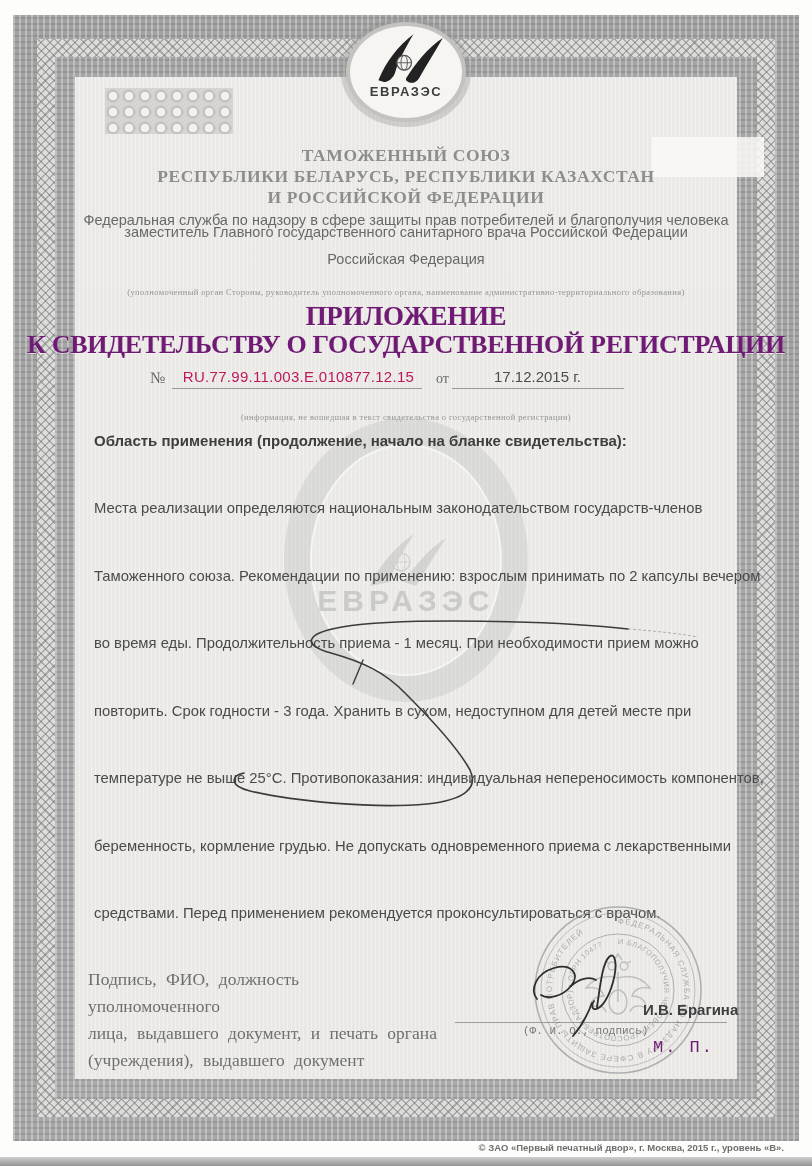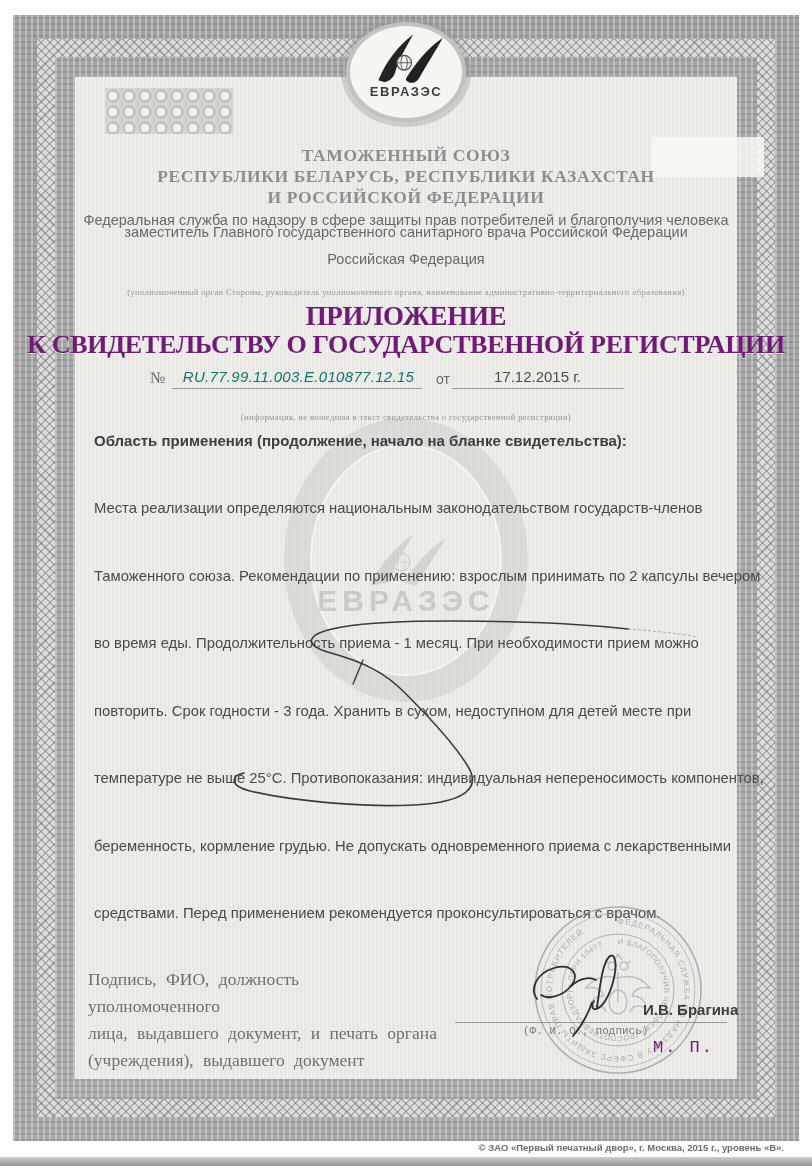--- a/index.html
+++ b/index.html
@@ -48,22 +48,22 @@
     letter-spacing:.6px;line-height:21px;}
   .agency-line{color:#696969;font-size:14.5px;line-height:19.5px;}
   .cap{font-family:"Liberation Serif",serif;color:#949494;font-size:8.5px;letter-spacing:.4px;}
   .title-line{font-family:"Liberation Serif",serif;font-weight:bold;color:#701a75;letter-spacing:-0.3px;
     text-shadow:0 1px 0 rgba(255,255,255,.6), 0 0 1px rgba(90,90,90,.4);}
   .z2{z-index:4;}
 
   .numrow{position:absolute;top:366px;left:0;width:812px;height:26px;z-index:4;color:#4a4a4a;}
   .no-label{position:absolute;left:150px;top:3px;font-family:"Liberation Serif",serif;font-size:16px;color:#6b6b6b;}
   .num-line{position:absolute;top:22px;height:1px;background:#9a9a99;}
-  .num-value{position:absolute;left:177px;width:243px;text-align:center;top:2px;font-size:15px;letter-spacing:.3px;color:#0f766e;font-style:italic;}
-  .ot-label{position:absolute;left:436px;top:5px;font-family:Liberation Sans, sans-serif;font-size:14px;color:#6b6b6b;}
+  .num-value{position:absolute;left:177px;width:243px;text-align:center;top:2px;font-size:15px;letter-spacing:.3px;color:#be185d;}
+  .ot-label{position:absolute;left:436px;top:5px;font-family:Liberation Serif, serif;font-size:14px;color:#6b6b6b;}
   .date-value{position:absolute;left:455px;width:165px;text-align:center;top:2px;font-size:15px;color:#4d4d4d;}
 
   .body-block{position:absolute;left:94px;top:431px;width:660px;z-index:4;}
   .body-heading{font-size:15px;font-weight:bold;color:#3e3e3e;line-height:20px;}
   .body-line{font-size:14.8px;color:#4a4a4a;line-height:19.5px;white-space:nowrap;margin-top:48px;}
 
   
   .wm-ring{position:absolute;left:284px;top:418px;width:244px;height:284px;border-radius:50%;z-index:1;
     border:26px solid rgba(172,172,172,.26);box-sizing:border-box;
     box-shadow:inset 0 0 0 2px rgba(255,255,255,.5);}

